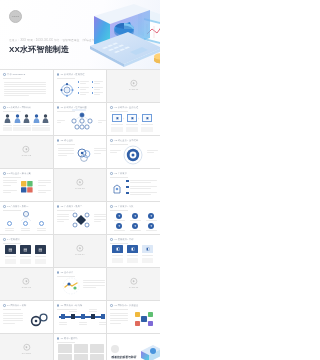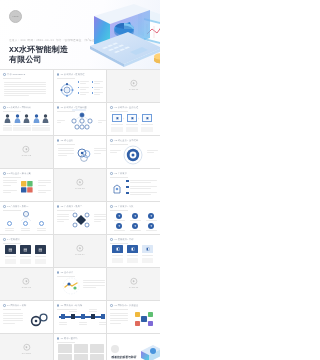--- a/index.html
+++ b/index.html
@@ -8,21 +8,21 @@
     background: #ffffff;
     font-family: "Liberation Sans", sans-serif;
     overflow: hidden;
   }
   .sheet { width: 160px; height: 360px; position: relative; background: #f0f0f0; }
 
   
   .hero {
     position: relative; width: 172px; height: 70px;
     background: linear-gradient(105deg,#ffffff 0%,#fdfdff 55%,#eef3fb 100%);
-    overflow: hidden; border-bottom: 1px solid #e3e3e3; font-family: Liberation Mono, monospace;
+    overflow: hidden; border-bottom: 1px solid #e3e3e3;
   }
   .hero-logo {
     position: absolute; left: 9px; top: 10px;
     width: 13px; height: 13px; border-radius: 50%;
     background: #c9c9c9; border: 1px solid #bdbdbd;
   }
   .hero-logo span {
     display: block; font-size: 2.4px; color: #8d8d8d;
     text-align: center; line-height: 11px; letter-spacing: .1px;
   }
@@ -82,21 +82,20 @@
   <div class="hero">
 
     <div class="hero-logo">
       <span>LOGO</span>
     </div>
 
     <div class="hero-kicker">汇报人：XXX  时间：20XX.XX.XX  部门：智能制造事业一部/综合部</div>
 
     <div class="hero-title">
       <span>XX水环智能制造</span>
-      <span class="l2">有限公司</span>
     </div>
 
     <div class="illo">
       <svg viewBox="0 0 96 68" width="96" height="68">
         <defs>
           <linearGradient id="scr" x1="0" y1="0" x2="1" y2="1">
             <stop offset="0%" stop-color="#8f7fe8"></stop>
             <stop offset="45%" stop-color="#4aa8e8"></stop>
             <stop offset="100%" stop-color="#49d9e0"></stop>
           </linearGradient>

